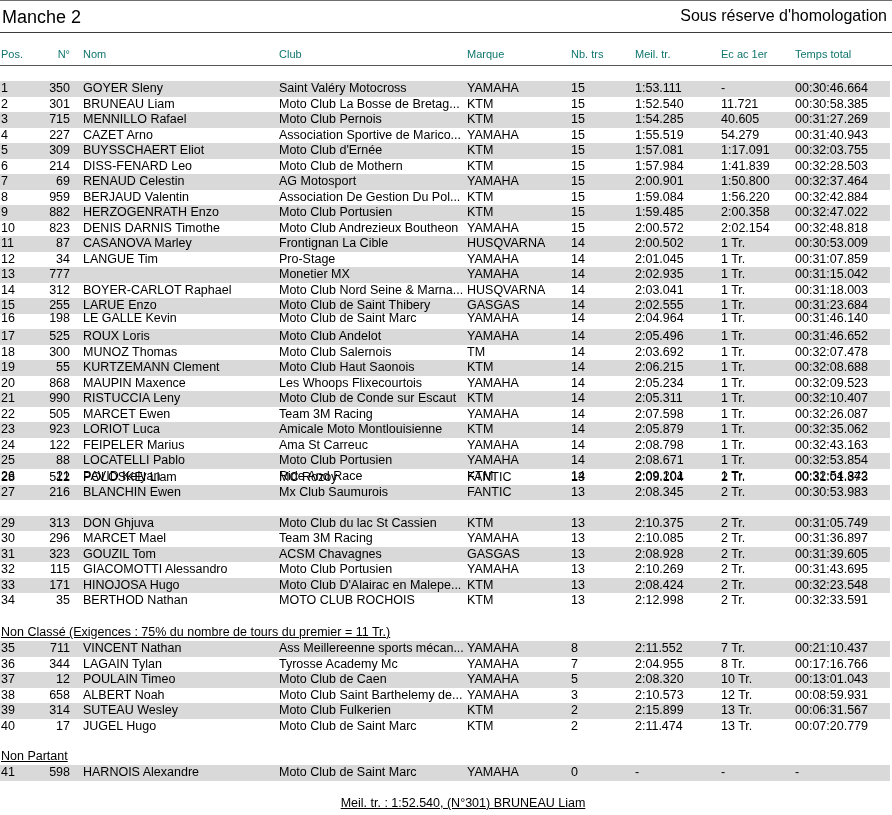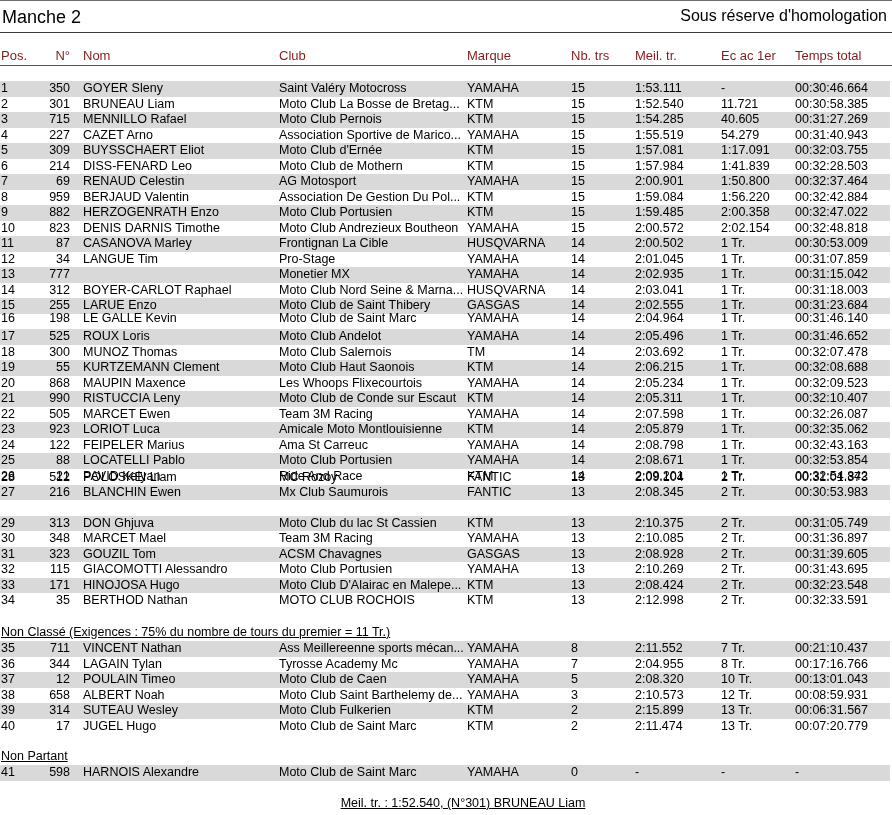--- a/index.html
+++ b/index.html
@@ -5,21 +5,21 @@
     * { margin: 0; padding: 0; box-sizing: border-box; }
     html, body { width: 892px; height: 815px; background: #ffffff; overflow: hidden; }
     body { font-family: "Liberation Sans", sans-serif; color: #000; position: relative; }
 
     .top-rule { position: absolute; left: 0; top: 0; width: 892px; height: 1px; background: #6e6e6e; }
     .title-bar { position: absolute; left: 0; top: 1px; width: 892px; height: 32px; }
     .title-left { position: absolute; left: 2px; top: 6px; font-size: 18px; }
     .title-right { position: absolute; right: 5px; top: 6px; font-size: 16px; }
     .title-rule { position: absolute; left: 0; top: 32px; width: 892px; height: 1px; background: #3a3a3a; }
 
-    .header-row { position: absolute; left: 0; top: 48px; width: 892px; height: 18px; font-size: 13px; color: #7f1d1d; }
+    .header-row { position: absolute; left: 0; top: 48px; width: 892px; height: 18px; font-size: 11px; color: #0f766e; }
     .header-rule { position: absolute; left: 0; top: 65px; width: 892px; height: 1px; background: #555; }
 
     .cell { position: absolute; white-space: nowrap; overflow: hidden; }
     .c-pos { left: 1px; width: 40px; }
     .c-num { left: 40px; width: 30px; text-align: right; }
     .c-nom { left: 83px; width: 190px; }
     .c-club { left: 279px; width: 185px; }
     .c-marque { left: 467px; width: 100px; }
     .c-trs { left: 571px; width: 50px; }
     .c-meil { left: 635px; width: 80px; }
@@ -373,21 +373,21 @@
       <span class="cell c-nom">DON Ghjuva</span>
       <span class="cell c-club">Moto Club du lac St Cassien</span>
       <span class="cell c-marque">KTM</span>
       <span class="cell c-trs">13</span>
       <span class="cell c-meil">2:10.375</span>
       <span class="cell c-ecart">2 Tr.</span>
       <span class="cell c-total">00:31:05.749</span>
     </div>
     <div class="row" style="top: 531.08px;">
       <span class="cell c-pos">30</span>
-      <span class="cell c-num">348</span>
+      <span class="cell c-num">296</span>
       <span class="cell c-nom">MARCET Mael</span>
       <span class="cell c-club">Team 3M Racing</span>
       <span class="cell c-marque">YAMAHA</span>
       <span class="cell c-trs">13</span>
       <span class="cell c-meil">2:10.085</span>
       <span class="cell c-ecart">2 Tr.</span>
       <span class="cell c-total">00:31:36.897</span>
     </div>
     <div class="row shaded" style="top: 546.6px;">
       <span class="cell c-pos">31</span>

